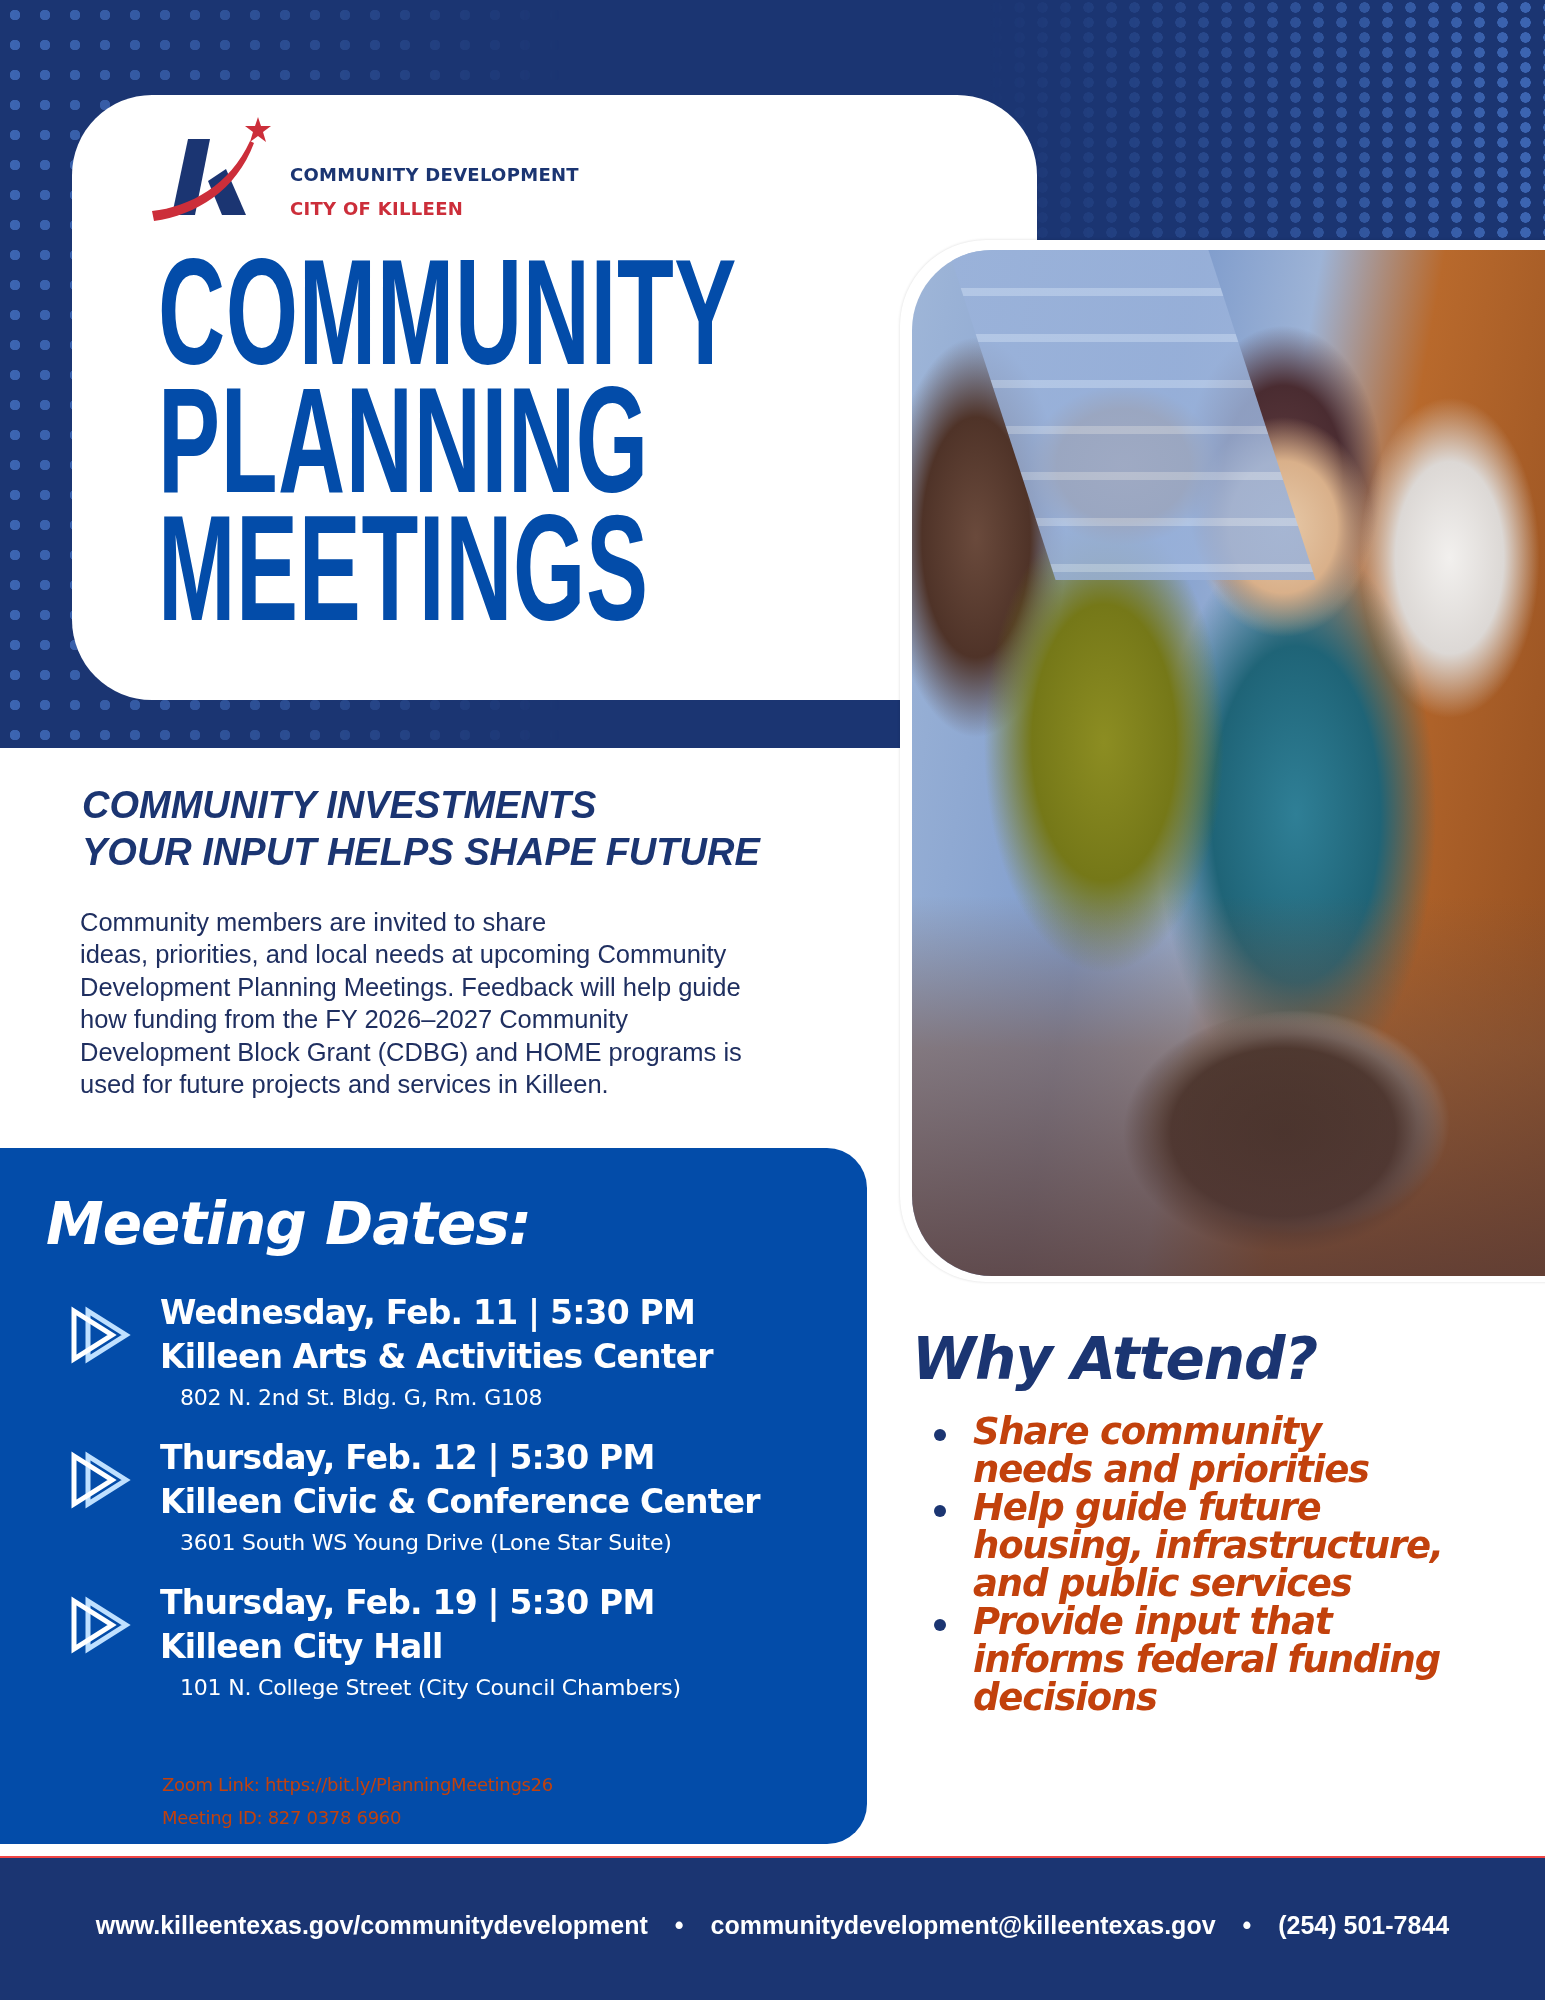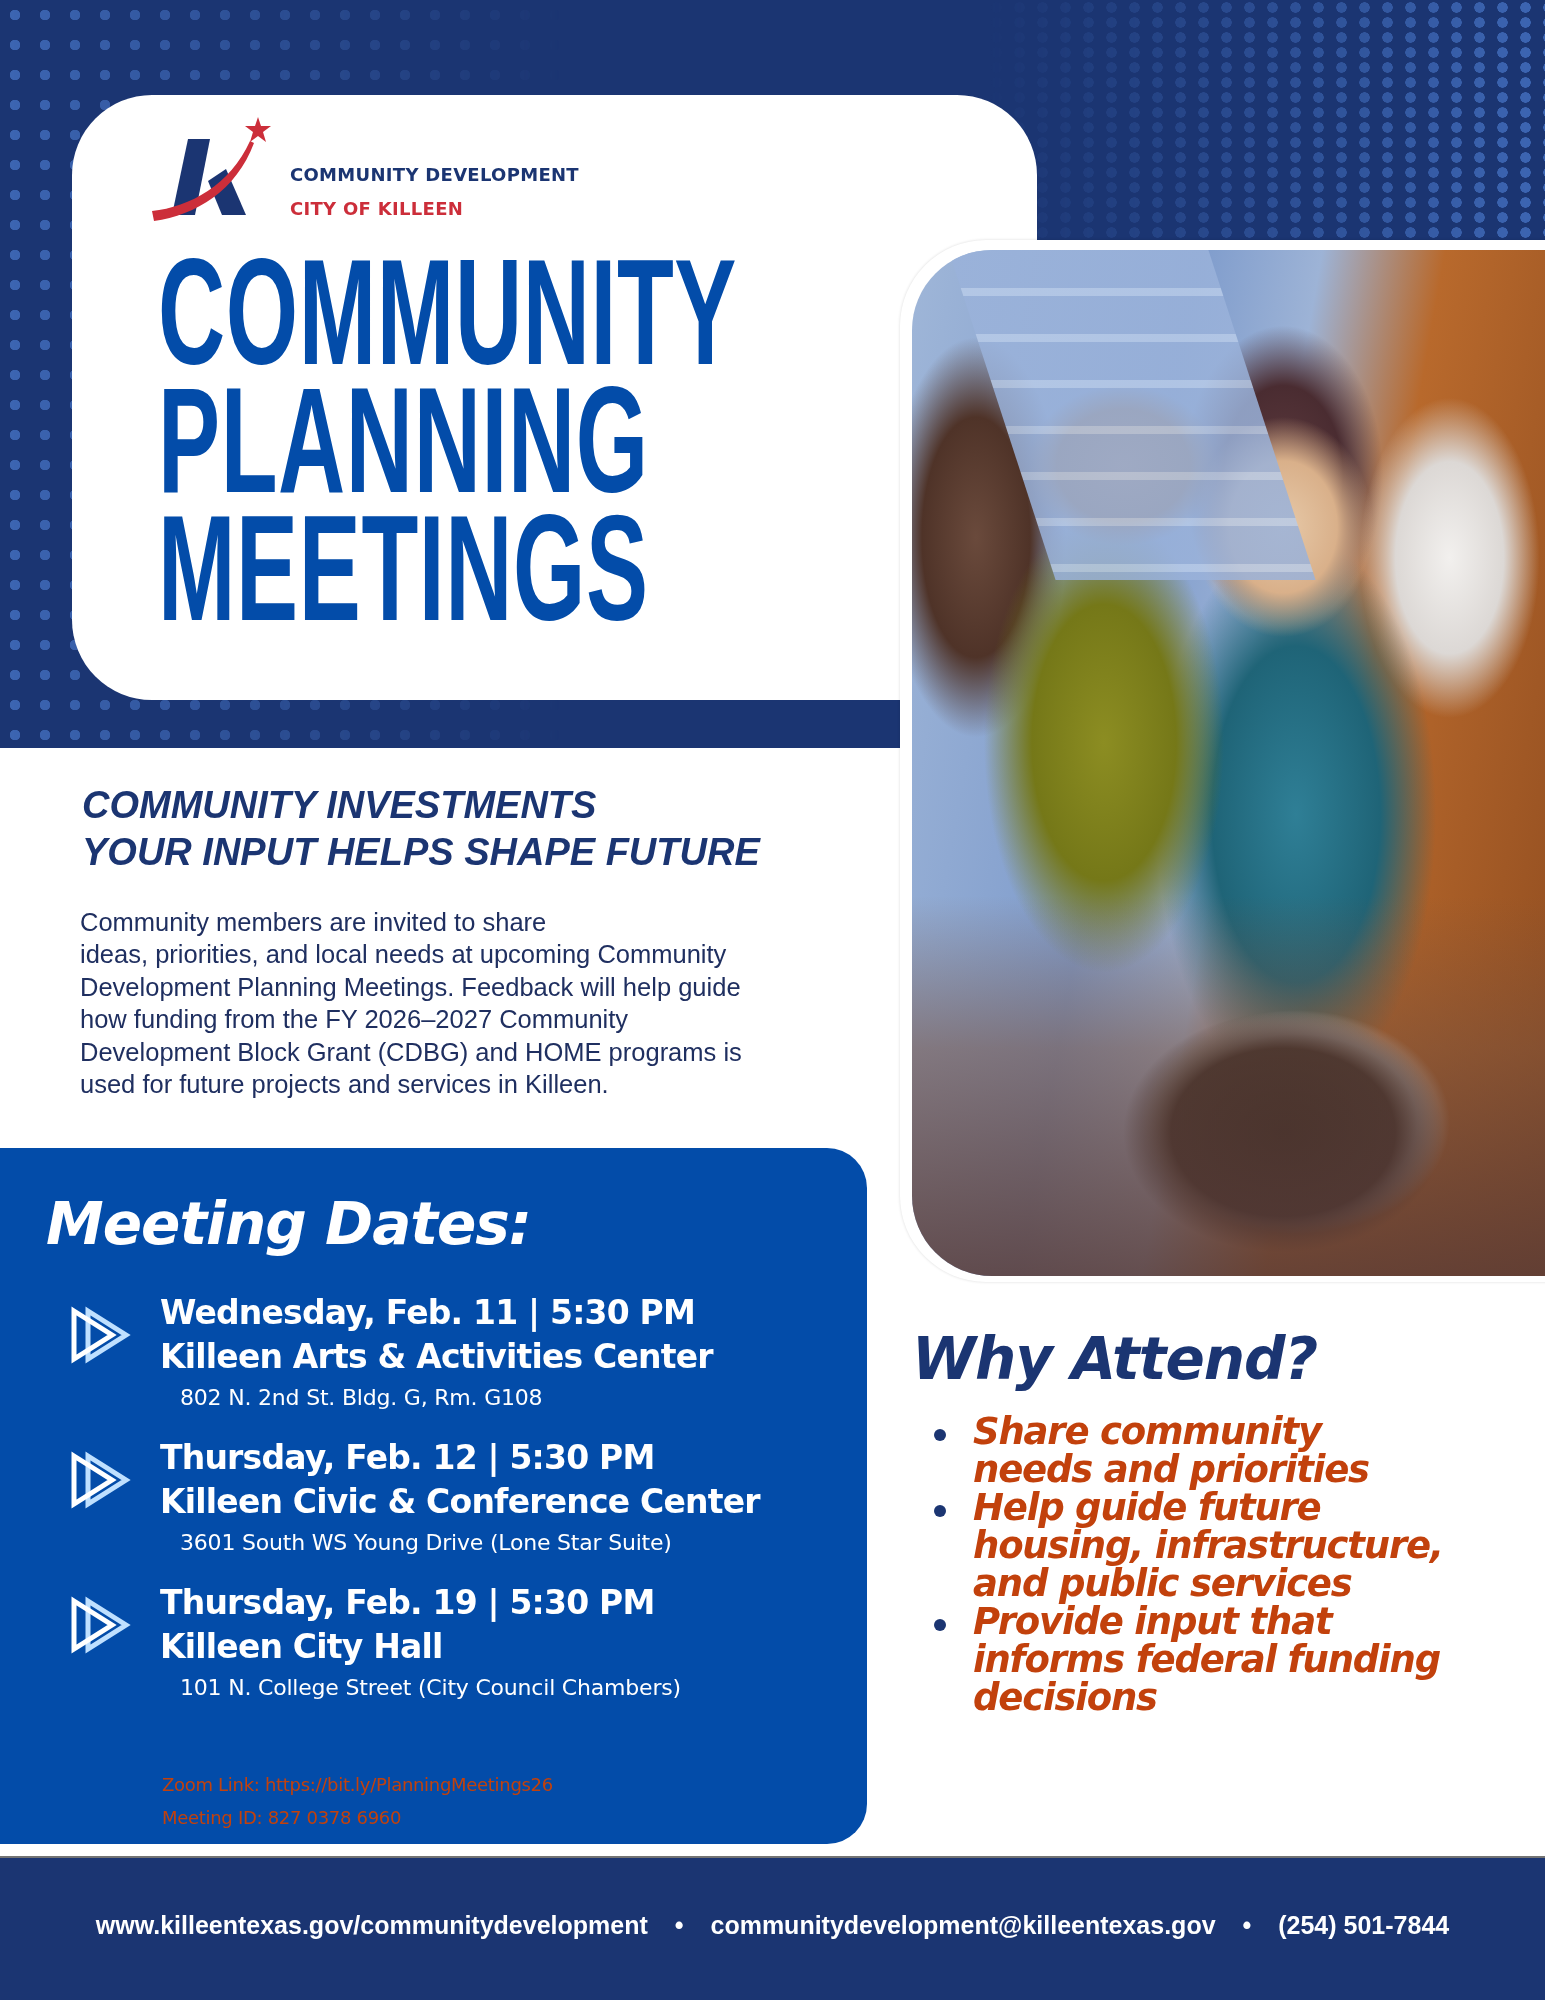--- a/index.html
+++ b/index.html
@@ -149,21 +149,21 @@
   .why-list .text {
     display: block;
     font-family: "DejaVu Sans", sans-serif; font-weight: bold; font-style: italic;
     font-size: 37px; line-height: 38px; color: #c2410c; letter-spacing: -1.2px;
     white-space: pre-line;
   }
 
   .footer {
     position: absolute; left: 0; top: 1856px; width: 1545px; height: 144px;
     background: #1b3572;
-    border-top: 2px solid #737373;
+    border-top: 2px solid #ef4444;
   }
   .footer-line {
     position: absolute; left: 0; top: 53px; width: 1545px; text-align: center;
     font-family: "Liberation Sans", sans-serif; font-weight: bold; font-size: 25px;
     color: #ffffff; white-space: nowrap;
   }
   .footer-line .sep { display: inline-block; margin: 0 20px; }
 </style>
 </head>
 <body>

